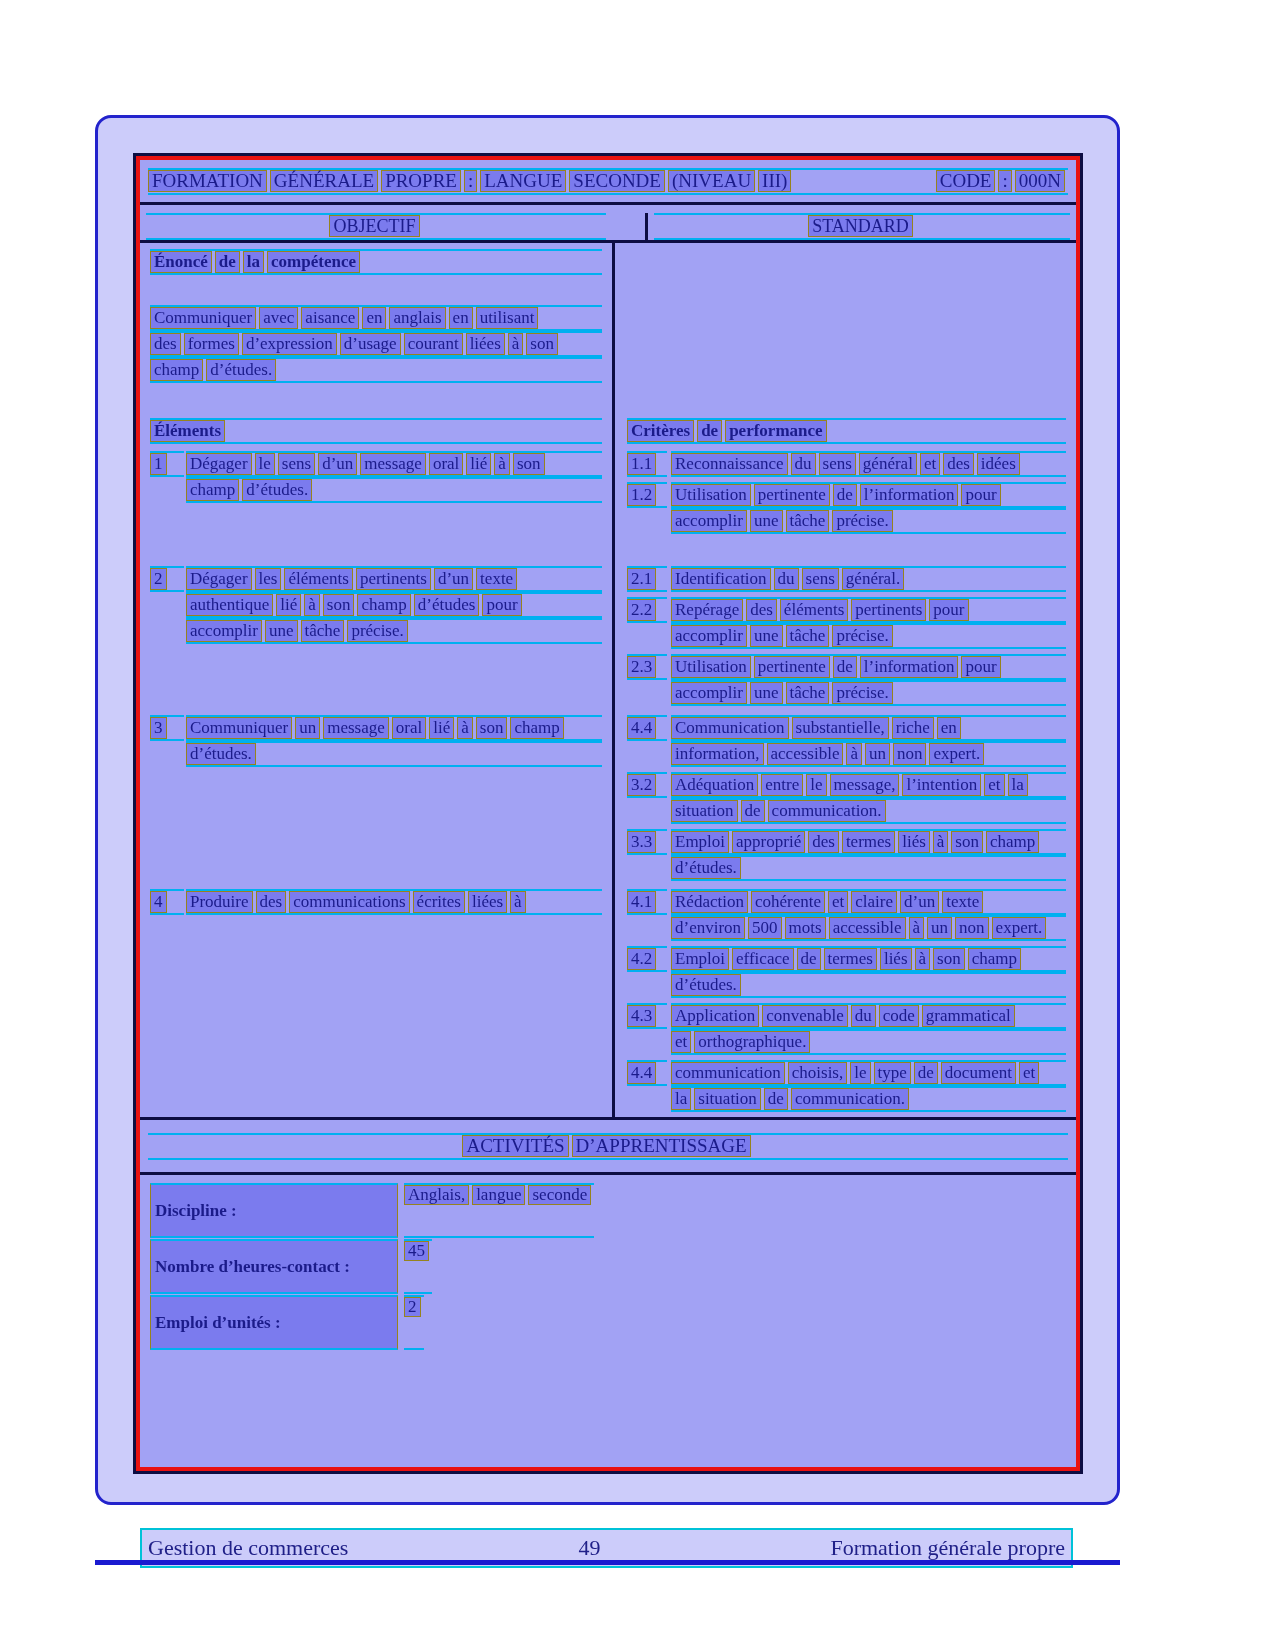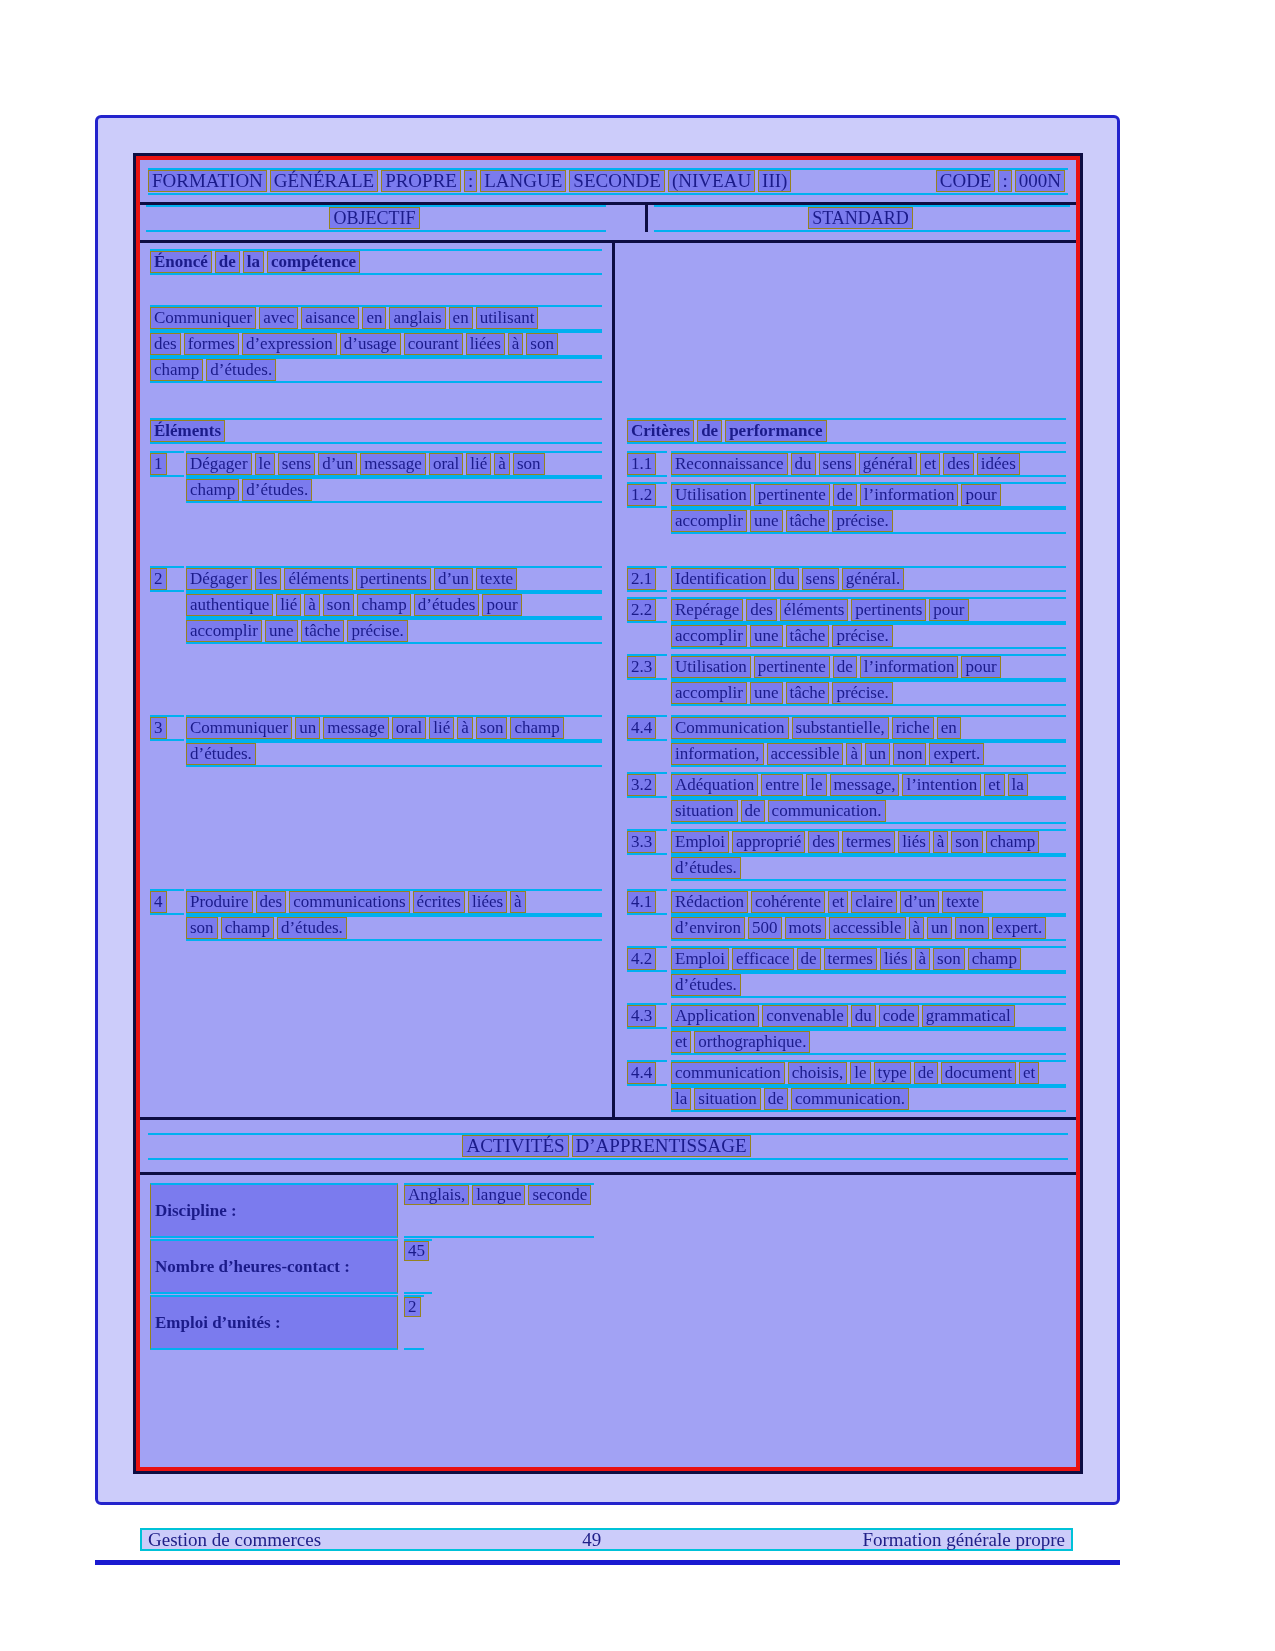--- a/index.html
+++ b/index.html
@@ -1,27 +1,27 @@
 <!DOCTYPE html>
 <html><head>
 <meta charset="utf-8">
 <style>
   html,body{margin:0;padding:0;background:#ffffff;}
   .page{position:relative;width:1275px;height:1651px;background:#ffffff;overflow:hidden;
         font-family:"Liberation Serif","DejaVu Serif",serif;color:#1b1b8a;}
   
   .panel{position:absolute;left:95px;top:115px;width:1025px;height:1390px;
-         background:#ccccfa;border:3px solid #2323cc;border-radius:6px;box-sizing:border-box;}
+         background:#ccccfa;border:3px solid #2323cc;border-radius:16px;box-sizing:border-box;}
   
   .doc-table{position:absolute;left:38px;top:38px;width:944px;height:1315px;box-sizing:border-box;
              border:4px solid #e81111;box-shadow:0 0 0 3px #0d0d42;background:#a2a2f4;
              display:flex;flex-direction:column;}
   .navy-b{border-bottom:3px solid #0d0d42;}
   .row-head{height:42px;flex:none;display:flex;align-items:center;padding:0 8px;}
-  .row-colhead{height:35px;flex:none;display:flex;align-items:flex-start;gap:33px;}
+  .row-colhead{height:35px;flex:none;display:flex;align-items:flex-end;gap:33px;}
   .half1{width:472px;box-sizing:border-box;padding:0 6px;}
   .half2{flex:1;box-sizing:border-box;border-left:3px solid #0d0d42;padding:0 6px;}
   
   .tline{border-top:2px solid #00b0f0;border-bottom:2px solid #00b0f0;line-height:22px;min-height:22px;}
   .w{display:inline-block;background:#7b7bee;border:1px solid #96831e;color:#1b1b8a;
      padding:0 3px;margin:0 3px 0 0;line-height:20px;font-size:17px;}
   .big .w{font-size:19px;}
   .big2 .w{font-size:18px;}
   .boldw .w{font-weight:bold;}
   .center{text-align:center;}
@@ -41,23 +41,23 @@
            border-bottom:3px solid #0d0d42;padding:0 8px;}
   .act-line{width:100%;}
   .row-meta{flex:1;padding:8px 10px 0 10px;}
   .meta-row{display:flex;margin-bottom:1px;}
   .mlabel{flex:0 0 248px;box-sizing:border-box;background:#7b7bee;border:1px solid #96831e;
           border-top:2px solid #00b0f0;border-bottom:2px solid #00b0f0;
           font-weight:bold;font-size:17px;line-height:19px;padding:16px 4px;margin-right:6px;}
   .mvalue{border-top:2px solid #00b0f0;border-bottom:2px solid #00b0f0;line-height:19px;}
   .mvalue .w{line-height:18px;}
   
-  .footer-band{position:absolute;left:140px;top:1528px;width:933px;height:23px;box-sizing:border-box;
+  .footer-band{position:absolute;left:140px;top:1528px;width:933px;height:40px;box-sizing:border-box;
                background:#ccccfa;border:2px solid #00c2d8;display:flex;align-items:center;
-               justify-content:space-between;padding:0 6px;font-size:19px;color:#202088;gap:12px;}
+               justify-content:space-between;padding:0 6px;font-size:22px;color:#202088;gap:12px;}
   .footer-rule{position:absolute;left:95px;top:1560px;width:1025px;height:5px;background:#1a1ad0;}
 </style>
 </head>
 <body>
 
 <div class="page">
   <div class="panel">
     <div class="doc-table">
 
       <div class="row-head navy-b">
@@ -184,21 +184,20 @@
                 <div class="tline"><span class="w">d’études.</span></div>
               </div>
           </div>
         </div>
 
         <div class="c1">
           <div class="item">
             <div class="num"><span class="w">4</span></div>
             <div class="txt">
                 <div class="tline"><span class="w">Produire</span><span class="w">des</span><span class="w">communications</span><span class="w">écrites</span><span class="w">liées</span><span class="w">à</span></div>
-                <div class="tline"><span class="w">son</span><span class="w">champ</span><span class="w">d’études.</span></div>
               </div>
           </div>
         </div>
         <div class="c2">
           <div class="crit">
             <div class="num"><span class="w">4.1</span></div>
             <div class="txt">
                 <div class="tline"><span class="w">Rédaction</span><span class="w">cohérente</span><span class="w">et</span><span class="w">claire</span><span class="w">d’un</span><span class="w">texte</span></div>
                 <div class="tline"><span class="w">d’environ</span><span class="w">500</span><span class="w">mots</span><span class="w">accessible</span><span class="w">à</span><span class="w">un</span><span class="w">non</span><span class="w">expert.</span></div>
               </div>

